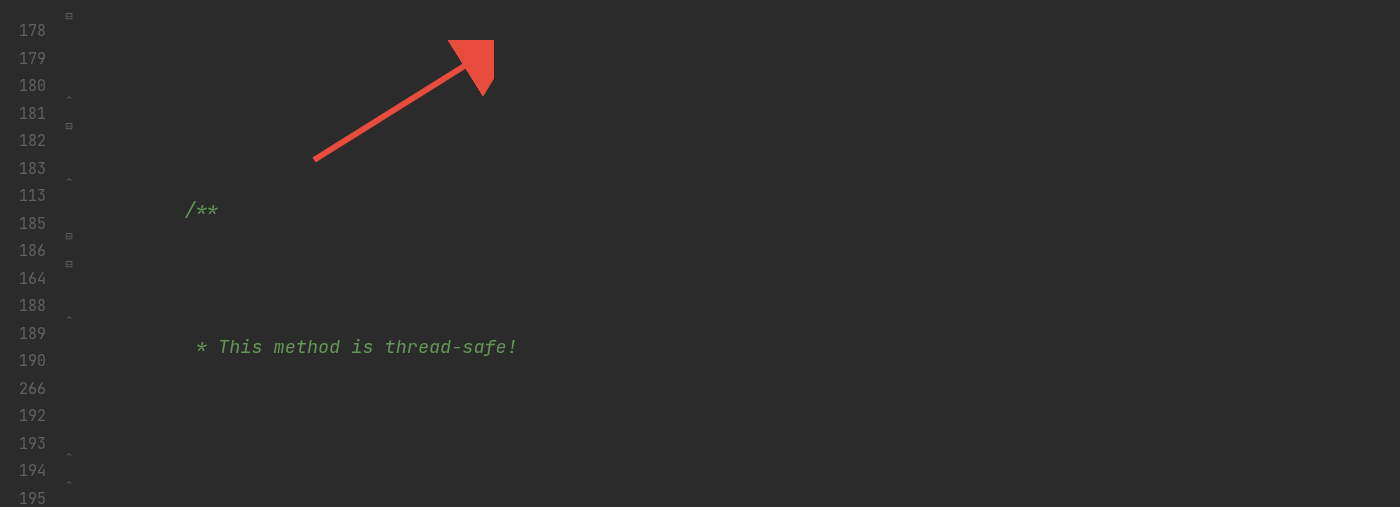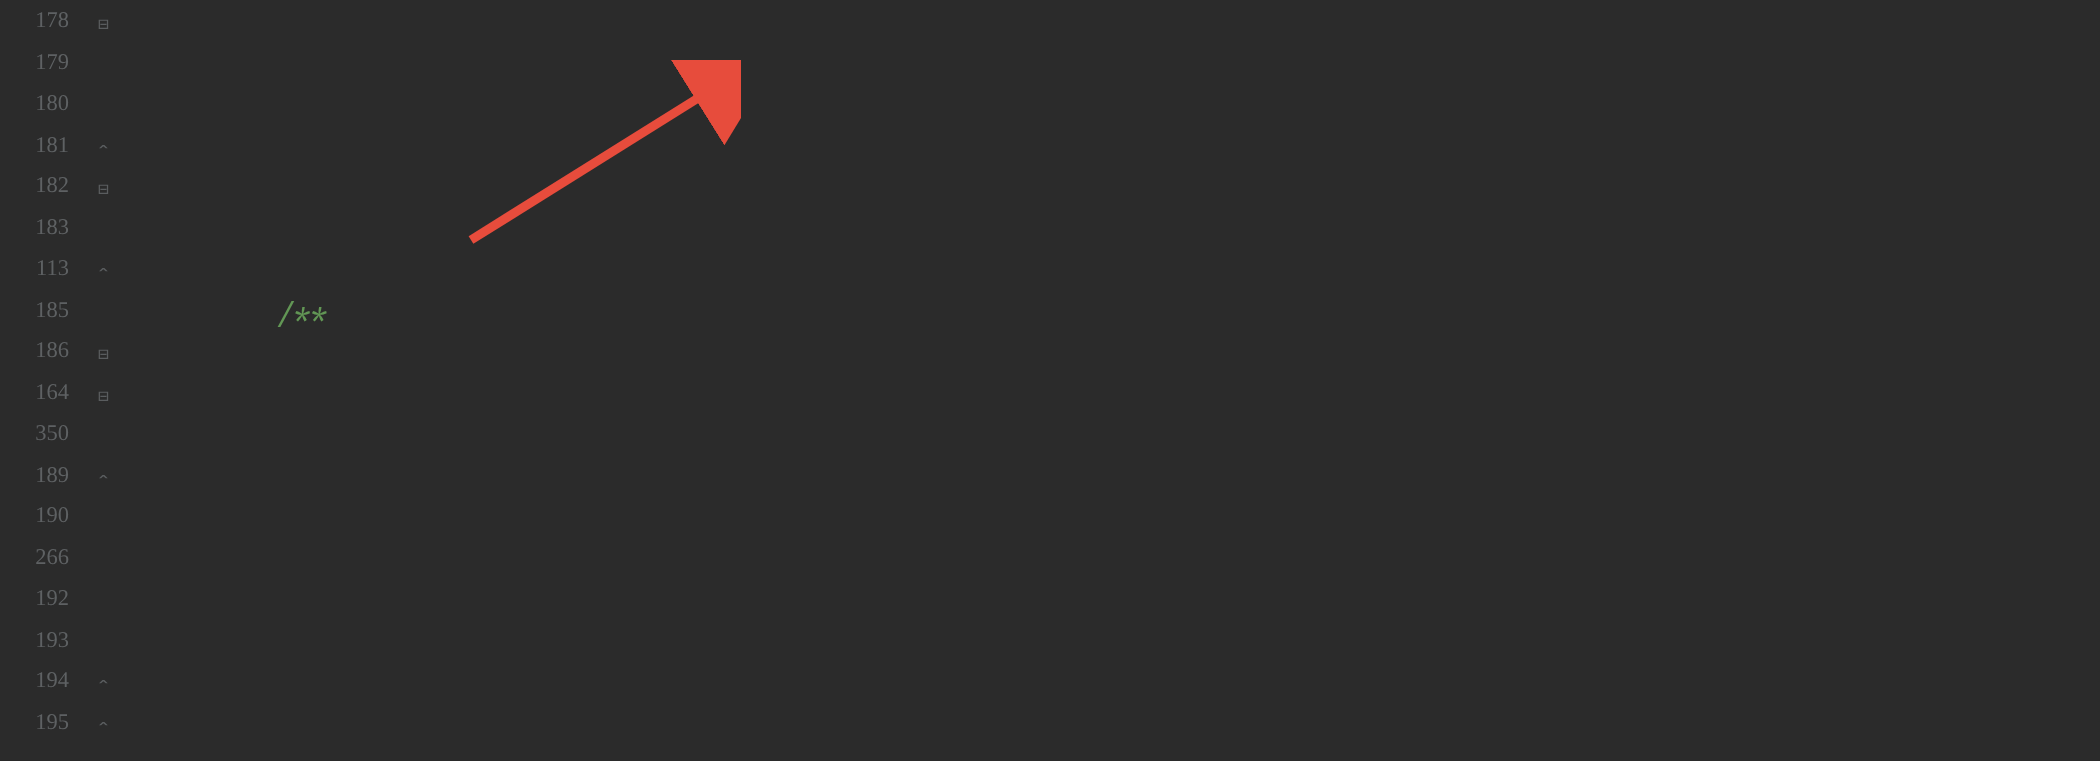--- a/index.html
+++ b/index.html
@@ -16,24 +16,23 @@
     width: 100%;
     height: 100%;
   }
   .gutter {
     width: 54px;
     flex: none;
     background: #2b2b2b;
     color: #5e6163;
     text-align: right;
     padding-right: 8px;
-    padding-top: 1px;
+    padding-top: 18px;
     user-select: none;
     font-size: 15px;
-    font-family: Liberation Serif, serif;
   }
   .gutter div { height: 27.5px; line-height: 27.5px; }
   .fold-col {
     width: 30px;
     flex: none;
     padding-top: 3px;
     position: relative;
   }
   .fold-col .mark {
     height: 27.5px;
@@ -67,21 +66,21 @@
       <div>178</div>
       <div>179</div>
       <div>180</div>
       <div>181</div>
       <div>182</div>
       <div>183</div>
       <div>113</div>
       <div>185</div>
       <div>186</div>
       <div>164</div>
-      <div>350</div>
+      <div>188</div>
       <div>189</div>
       <div>190</div>
       <div>266</div>
       <div>192</div>
       <div>193</div>
       <div>194</div>
       <div>195</div>
     </div>
 
   <div class="fold-col" id="foldcol">
@@ -114,21 +113,21 @@
           <path d="M0,0 L12,6 L0,12 Z" fill="#e74c3c"></path>
         </marker>
       </defs>
       <line x1="100" y1="120" x2="260" y2="20" stroke="#e74c3c" stroke-width="6" marker-end="url(#ah)"></line>
     </svg>
 
     
     <div class="row"><span>        </span><span class="c-doc">/**</span></div>
     
     
-    <div class="row"><span>        </span></div>
+    <div class="row"><span>        </span><span class="c-doc"> * This method is thread-safe!</span></div>
     
     
     
     
     
     
     
     
     
     

